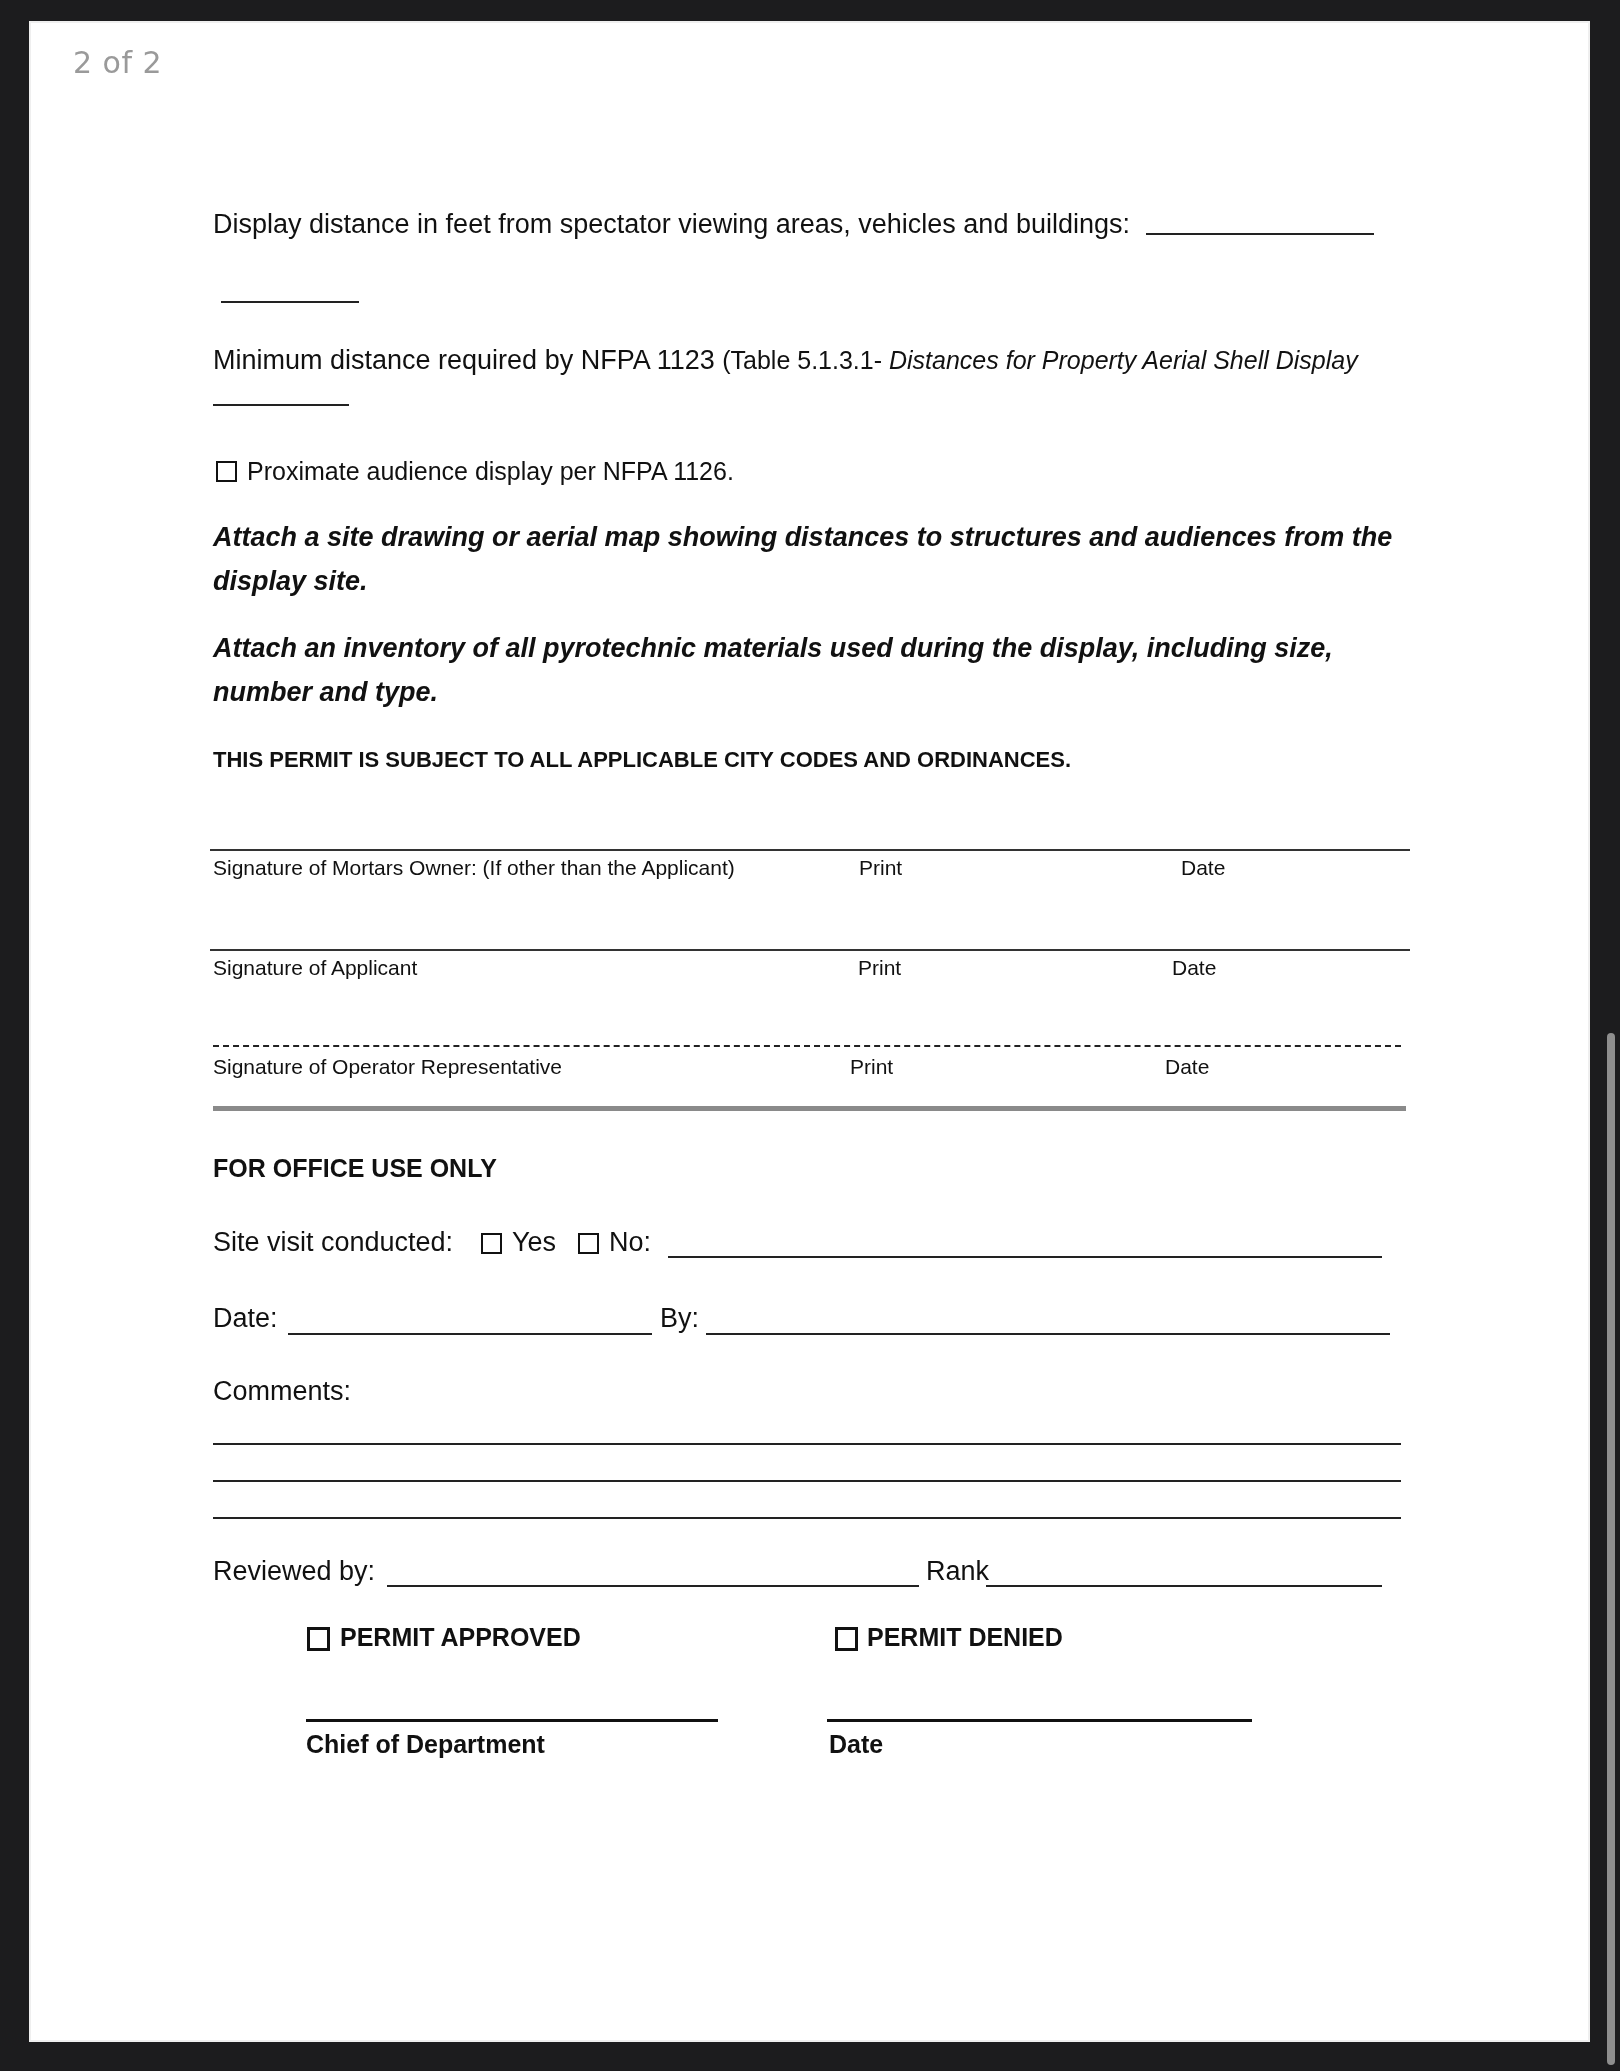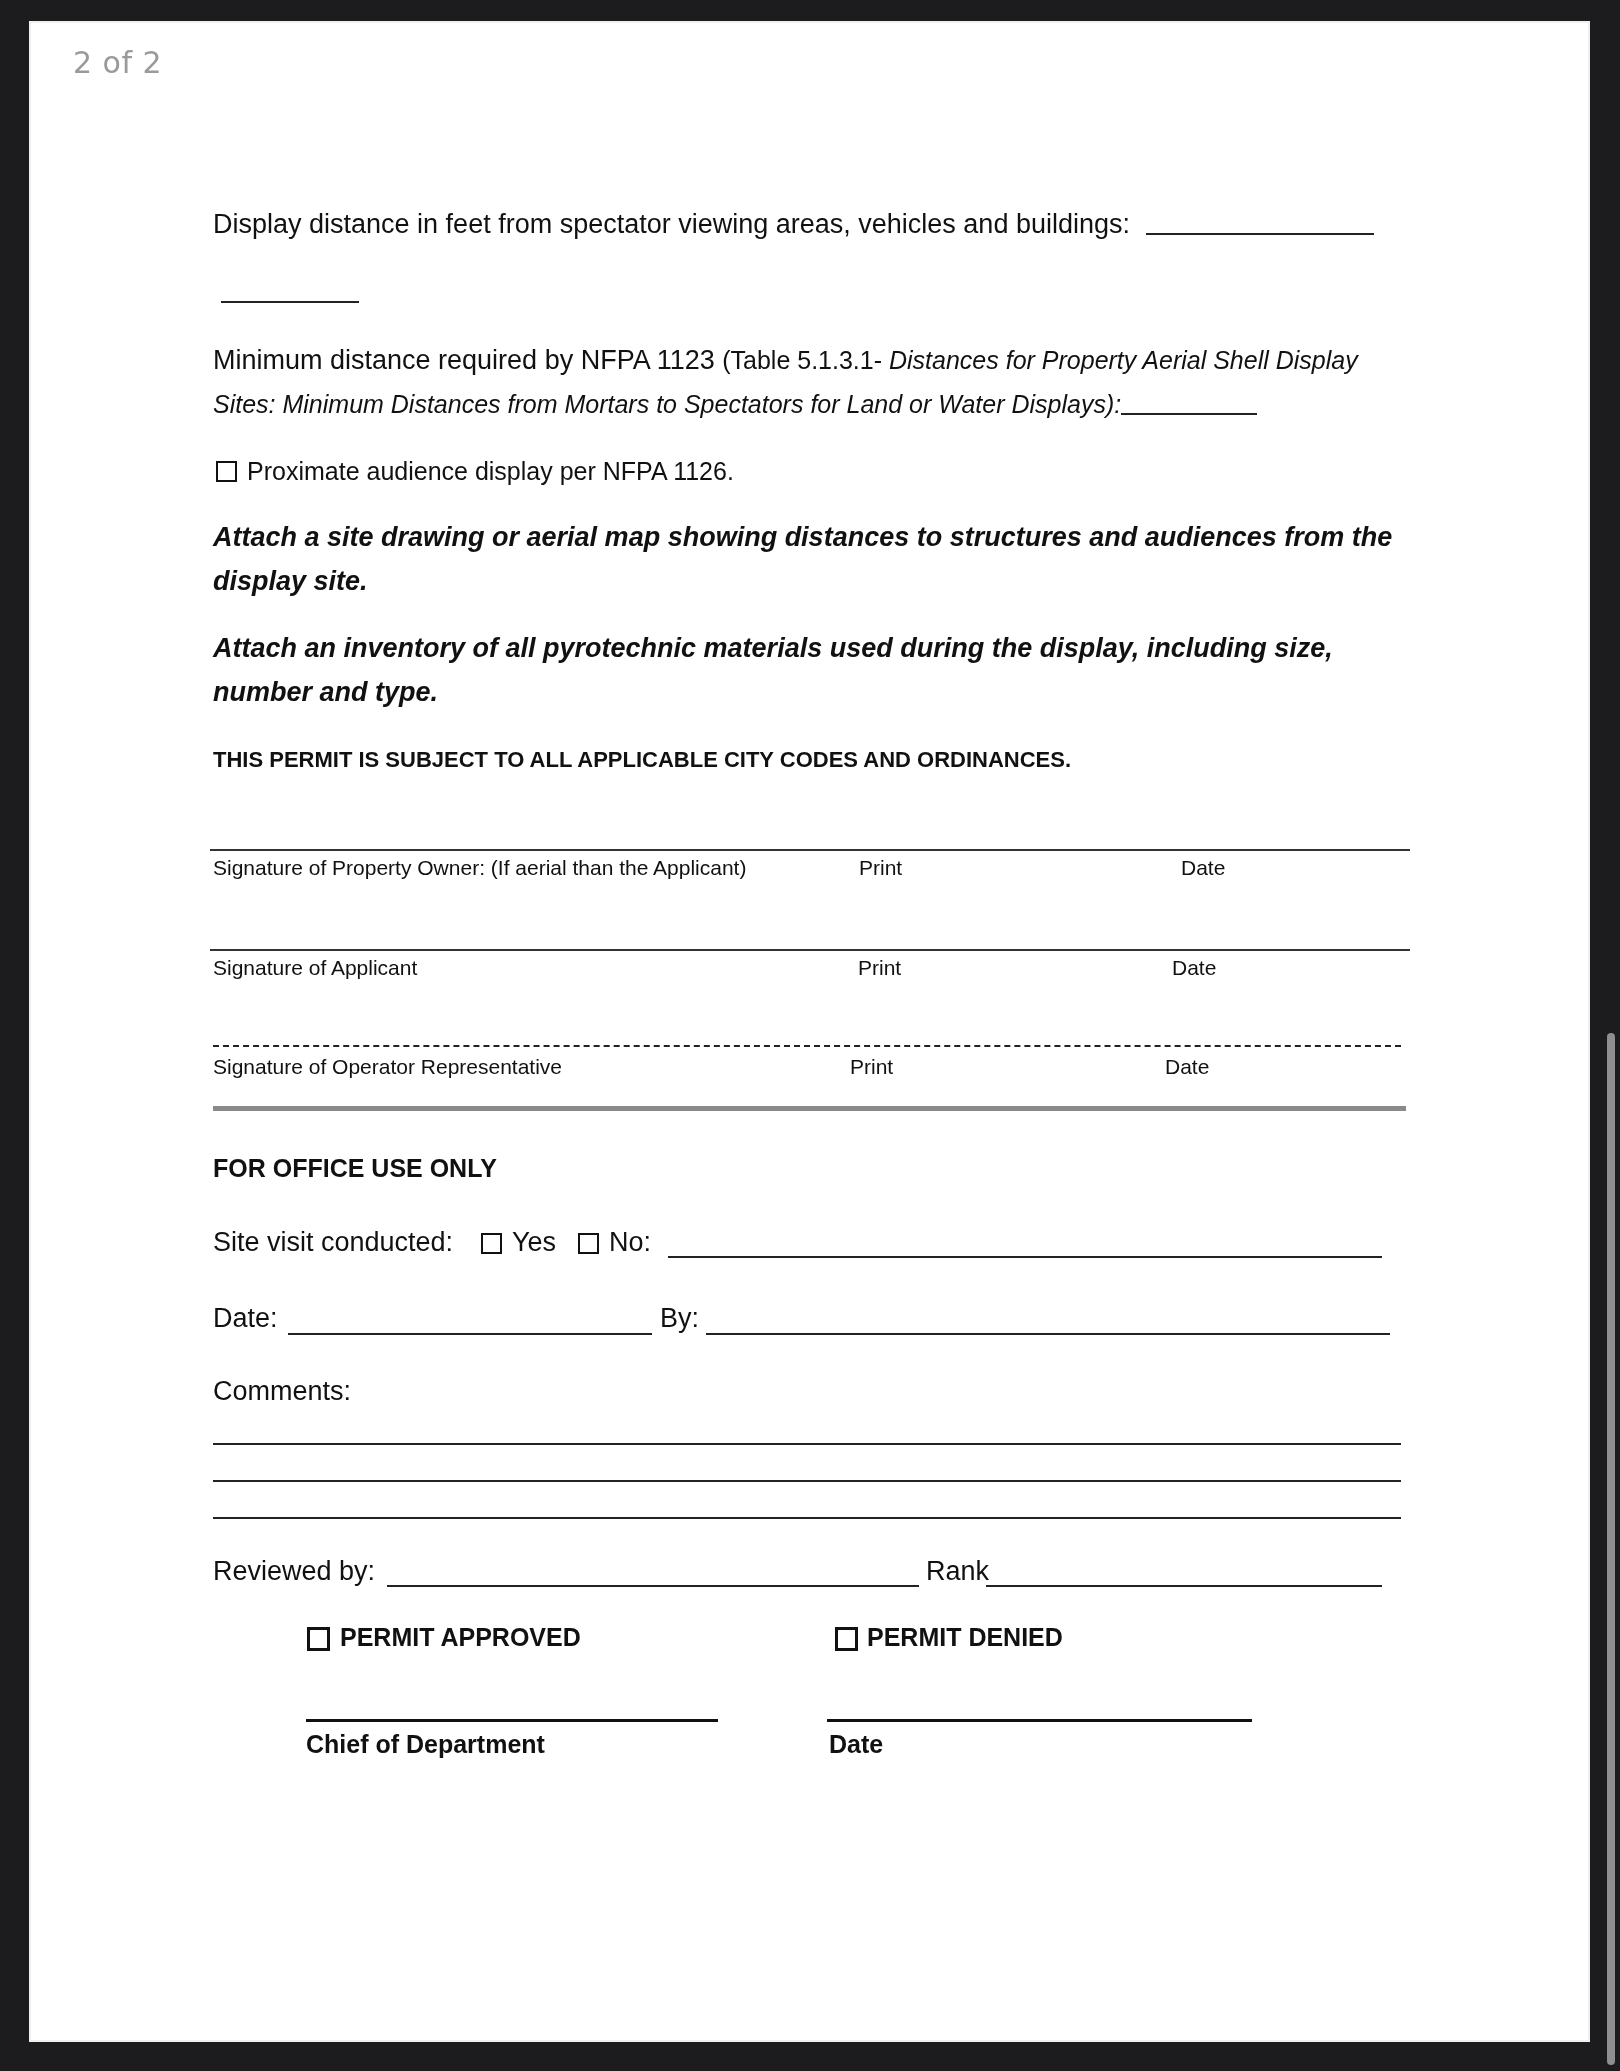--- a/index.html
+++ b/index.html
@@ -109,36 +109,36 @@
 </div>
 
 <div class="t f28" style="left:213px; top:277px;">
   <span class="blank" style="width:138px; margin-left:8px;"></span>
 </div>
 
 <div class="t" style="left:213px; top:345px;">
   <span class="f28">Minimum distance required by NFPA 1123 </span><span class="f26">(Table 5.1.3.1- </span><span class="f26 ital">Distances for Property Aerial Shell Display</span>
 </div>
 <div class="t" style="left:213px; top:390px;">
-  <span class="f26 ital">Sites: Minimum Distances from Mortars to Spectators for Land or Water Displays):</span><span class="blank" style="width:136px;"></span>
+  <span class="blank" style="width:136px;"></span>
 </div>
 
 <div class="cb" style="left:216px; top:461px;"></div>
 <div class="t f26" style="left:247px; top:457px;">Proximate audience display per NFPA 1126.</div>
 
 <div class="t f28 bold ital" style="left:213px; top:522px;">Attach a site drawing or aerial map showing distances to structures and audiences from the</div>
 <div class="t f28 bold ital" style="left:213px; top:566px;">display site.</div>
 
 <div class="t f28 bold ital" style="left:213px; top:633px;">Attach an inventory of all pyrotechnic materials used during the display, including size,</div>
 <div class="t f28 bold ital" style="left:213px; top:677px;">number and type.</div>
 
 <div class="t f22 bold" style="left:213px; top:747px;">THIS PERMIT IS SUBJECT TO ALL APPLICABLE CITY CODES AND ORDINANCES.</div>
 
 <div class="hline" style="left:210px; top:849px; width:1200px;"></div>
-<div class="t f21" style="left:213px; top:856px;">Signature of Property Owner: (If aerial than the Applicant)</div>
+<div class="t f21" style="left:213px; top:856px;">Signature of Mortars Owner: (If other than the Applicant)</div>
 <div class="t f21" style="left:859px; top:856px;">Print</div>
 <div class="t f21" style="left:1181px; top:856px;">Date</div>
 
 <div class="hline" style="left:210px; top:949px; width:1200px;"></div>
 <div class="t f21" style="left:213px; top:956px;">Signature of Applicant</div>
 <div class="t f21" style="left:858px; top:956px;">Print</div>
 <div class="t f21" style="left:1172px; top:956px;">Date</div>
 
 <div class="hline dashy" style="left:213px; top:1045px; width:1188px;"></div>
 <div class="t f21" style="left:213px; top:1055px;">Signature of Operator Representative</div>

